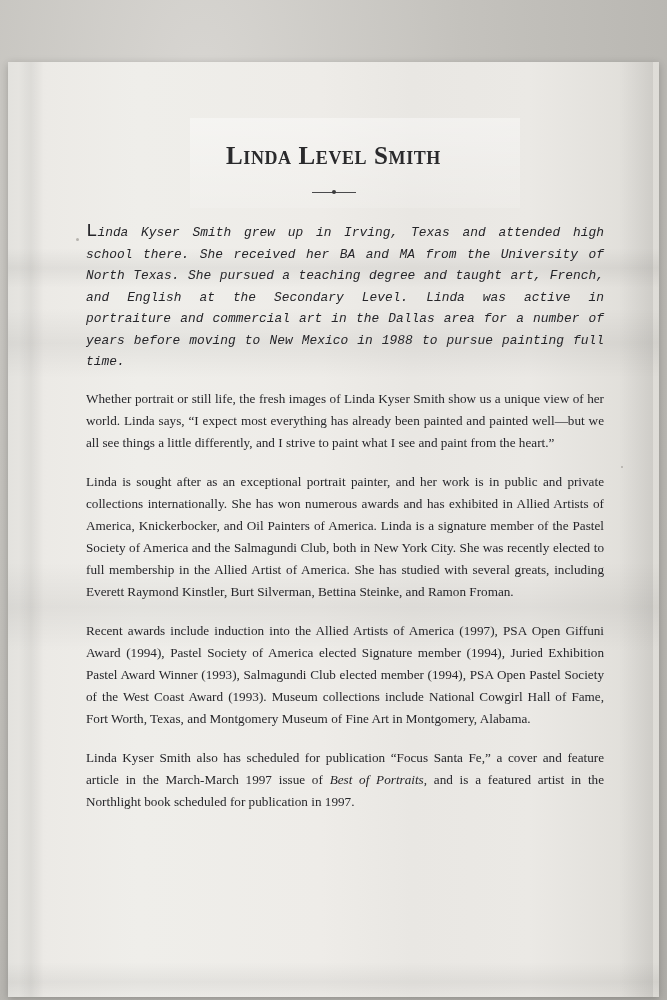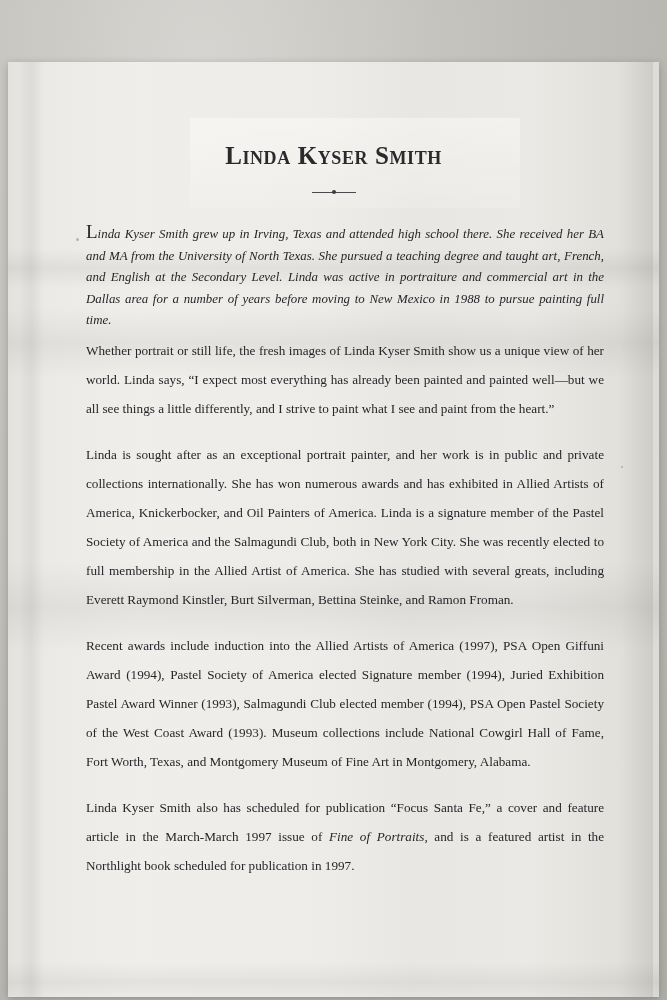--- a/index.html
+++ b/index.html
@@ -121,31 +121,32 @@
     position: absolute;
     left: 78px;
     top: 160px;
     width: 518px;
     color: #26262a;
   }
 
   p.para {
     margin: 0 0 17px 0;
     font-size: 13.2px;
-    line-height: 29px;
+    line-height: 22px;
     text-align: justify;
     text-justify: inter-word;
   }
 
   
   p.para.lead {
     font-style: italic;
     font-size: 12.9px;
     line-height: 21.5px;
-    margin-bottom: 4px;
+    margin-bottom: 15px;
+    font-family: Liberation Mono, monospace;
   }
   p.para.lead .dropcap {
     font-style: normal;
     font-size: 19px;
     line-height: 19px;
     font-variant: normal;
   }
 
   em.ital { font-style: italic; }
 
@@ -171,30 +172,30 @@
   <div class="vband v1"></div>
   <div class="vband v2"></div>
 
   <div id="title-plate"></div>
 
   <div class="speck" style="left:68px; top:176px; width:3px; height:3px;"></div>
   <div class="speck" style="left:613px; top:404px; width:2px; height:2px;"></div>
 
   <div id="content">
 
-    <h1 id="doc-title">Linda Kyser Smith</h1>
+    <h1 id="doc-title">Linda Level Smith</h1>
     <div id="rule"></div>
 
     <div id="body-copy">
 
       <p class="para lead"><span class="dropcap">L</span><span>inda Kyser Smith grew up in Irving, Texas and attended high school there. She received her BA and MA from the University of North Texas. She pursued a teaching degree and taught art, French, and English at the Secondary Level. Linda was active in portraiture and commercial art in the Dallas area for a number of years before moving to New Mexico in 1988 to pursue painting full time.</span></p>
 
       <p class="para">Whether portrait or still life, the fresh images of Linda Kyser Smith show us a unique view of her world. Linda says, “I expect most everything has already been painted and painted well—but we all see things a little differently, and I strive to paint what I see and paint from the heart.”</p>
 
       <p class="para">Linda is sought after as an exceptional portrait painter, and her work is in public and private collections internationally. She has won numerous awards and has exhibited in Allied Artists of America, Knickerbocker, and Oil Painters of America. Linda is a signature member of the Pastel Society of America and the Salmagundi Club, both in New York City. She was recently elected to full membership in the Allied Artist of America. She has studied with several greats, including Everett Raymond Kinstler, Burt Silverman, Bettina Steinke, and Ramon Froman.</p>
 
       <p class="para">Recent awards include induction into the Allied Artists of America (1997), PSA Open Giffuni Award (1994), Pastel Society of America elected Signature member (1994), Juried Exhibition Pastel Award Winner (1993), Salmagundi Club elected member (1994), PSA Open Pastel Society of the West Coast Award (1993). Museum collections include National Cowgirl Hall of Fame, Fort Worth, Texas, and Montgomery Museum of Fine Art in Montgomery, Alabama.</p>
 
-      <p class="para"><span>Linda Kyser Smith also has scheduled for publication “Focus Santa Fe,” a cover and feature article in the March-March 1997 issue of </span><em class="ital">Fine of Portraits</em><span>, and is a featured artist in the Northlight book scheduled for publication in 1997.</span></p>
+      <p class="para"><span>Linda Kyser Smith also has scheduled for publication “Focus Santa Fe,” a cover and feature article in the March-March 1997 issue of </span><em class="ital">Best of Portraits</em><span>, and is a featured artist in the Northlight book scheduled for publication in 1997.</span></p>
 
     </div>
   </div>
 </div>
 
 </body></html>

